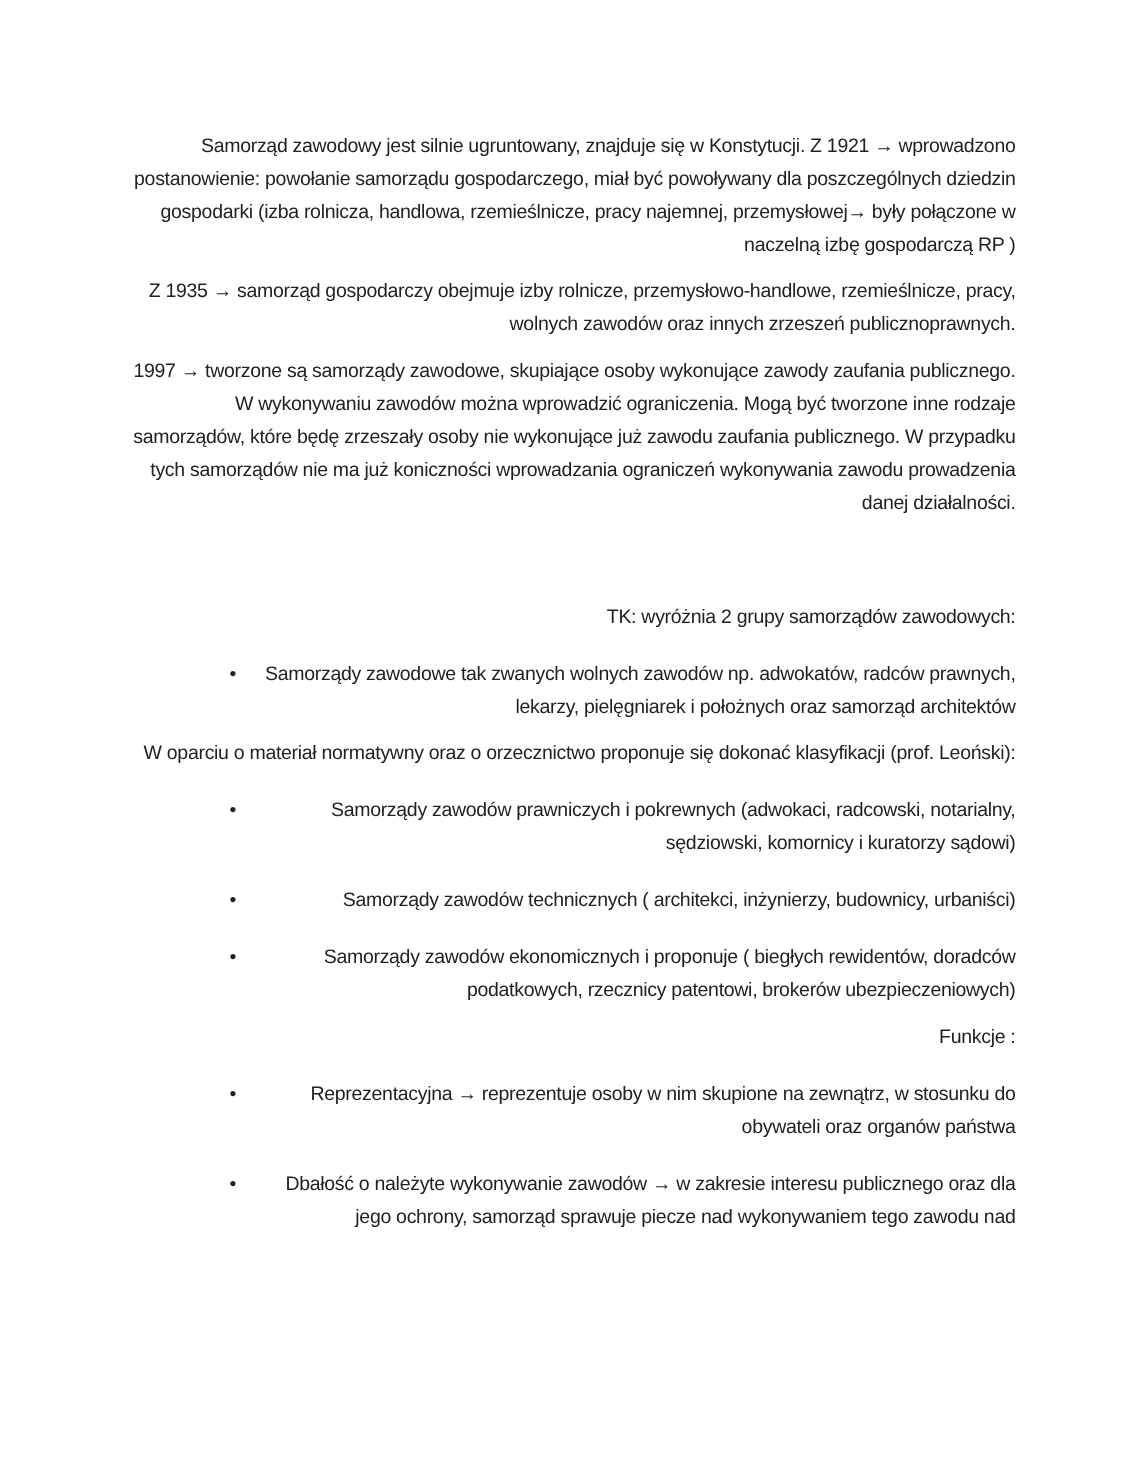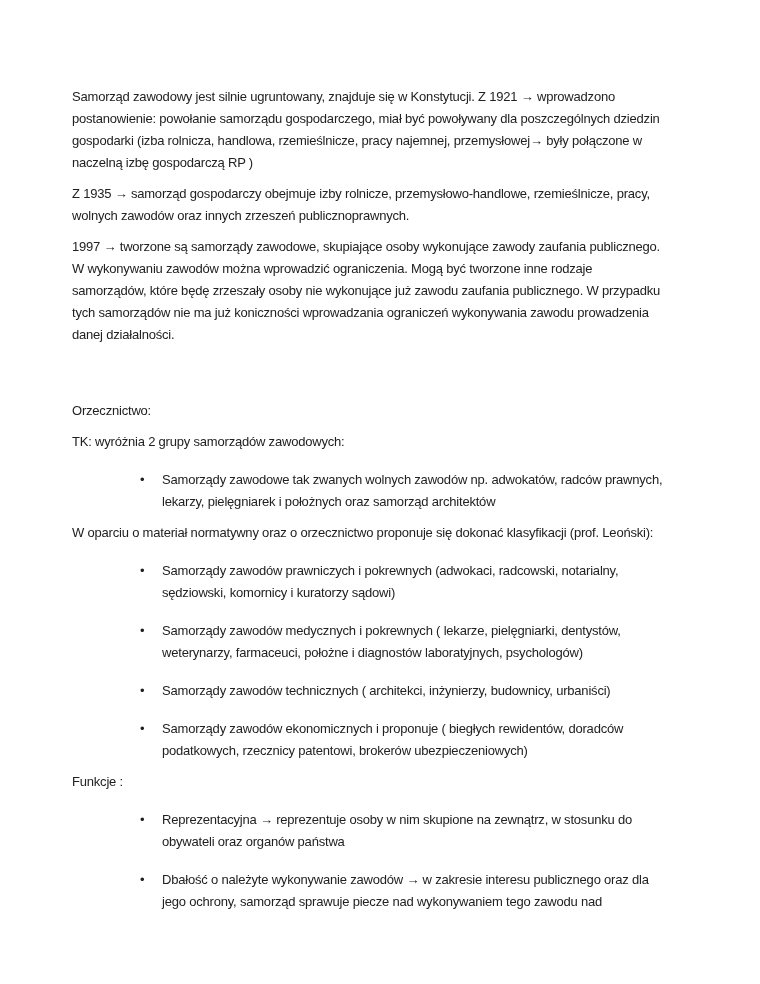--- a/index.html
+++ b/index.html
@@ -8,29 +8,29 @@
   }
   body {
     width: 760px;
     height: 984px;
     background: #ffffff;
     position: relative;
     overflow: hidden;
   }
   .page {
     position: absolute;
-    left: 72px;
+    left: 85px;
     top: 86px;
     width: 592px;
     font-family: "Liberation Sans", sans-serif;
     font-size: 13px;
     line-height: 22px;
     letter-spacing: -0.2px;
     color: #212121;
-    text-align: left;
+    text-align: right;
   }
   .para {
     margin: 0 0 9px 0;
   }
   .oneline {
     white-space: nowrap;
   }
   .blank-gap {
     height: 45px;
   }
@@ -57,33 +57,31 @@
 <div class="page">
 
   <p class="para">Samorząd zawodowy jest silnie ugruntowany, znajduje się w Konstytucji. Z 1921 → wprowadzono postanowienie: powołanie samorządu gospodarczego, miał być powoływany dla poszczególnych dziedzin gospodarki (izba rolnicza, handlowa, rzemieślnicze, pracy najemnej, przemysłowej→ były połączone w naczelną izbę gospodarczą RP )</p>
 
   <p class="para">Z 1935 → samorząd gospodarczy obejmuje izby rolnicze, przemysłowo-handlowe, rzemieślnicze, pracy, wolnych zawodów oraz innych zrzeszeń publicznoprawnych.</p>
 
   <p class="para">1997 → tworzone są samorządy zawodowe, skupiające osoby wykonujące zawody zaufania publicznego. W wykonywaniu zawodów można wprowadzić ograniczenia. Mogą być tworzone inne rodzaje samorządów, które będę zrzeszały osoby nie wykonujące już zawodu zaufania publicznego.  W przypadku tych samorządów nie ma już koniczności wprowadzania ograniczeń wykonywania zawodu prowadzenia danej działalności.</p>
 
   <div class="blank-gap"></div>
 
-  <p class="para oneline">Orzecznictwo:</p>
 
   <p class="para oneline">TK: wyróżnia 2 grupy samorządów zawodowych:</p>
 
   <ul class="bullets">
     <li class="bullet-item">Samorządy zawodowe tak zwanych wolnych zawodów np. adwokatów, radców prawnych, lekarzy, pielęgniarek i położnych oraz samorząd architektów</li>
   </ul>
 
   <p class="para oneline">W oparciu o materiał normatywny oraz o orzecznictwo proponuje się dokonać klasyfikacji (prof. Leoński):</p>
 
   <ul class="bullets">
     <li class="bullet-item">Samorządy zawodów prawniczych i pokrewnych (adwokaci, radcowski, notarialny, sędziowski, komornicy i kuratorzy sądowi)</li>
-    <li class="bullet-item">Samorządy zawodów medycznych i pokrewnych ( lekarze, pielęgniarki, dentystów, weterynarzy, farmaceuci, położne i diagnostów laboratyjnych, psychologów)</li>
     <li class="bullet-item">Samorządy zawodów technicznych ( architekci, inżynierzy, budownicy, urbaniści)</li>
     <li class="bullet-item">Samorządy zawodów ekonomicznych i proponuje ( biegłych rewidentów, doradców podatkowych, rzecznicy patentowi, brokerów ubezpieczeniowych)</li>
   </ul>
 
   <p class="para oneline">Funkcje :</p>
 
   <ul class="bullets">
     <li class="bullet-item">Reprezentacyjna → reprezentuje osoby w nim skupione na zewnątrz, w stosunku do obywateli oraz organów państwa</li>
     <li class="bullet-item">Dbałość o należyte wykonywanie zawodów → w zakresie interesu publicznego oraz dla jego ochrony, samorząd sprawuje piecze nad wykonywaniem tego zawodu nad</li>
   </ul>

